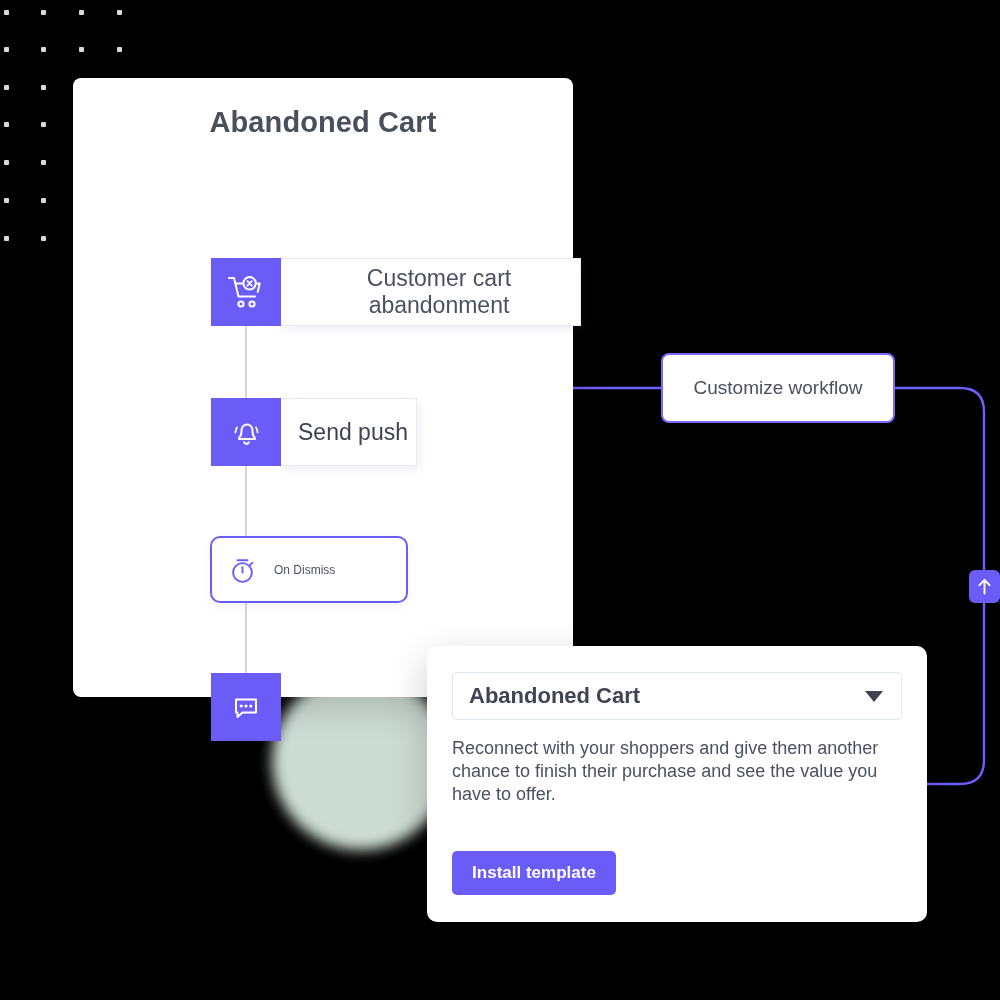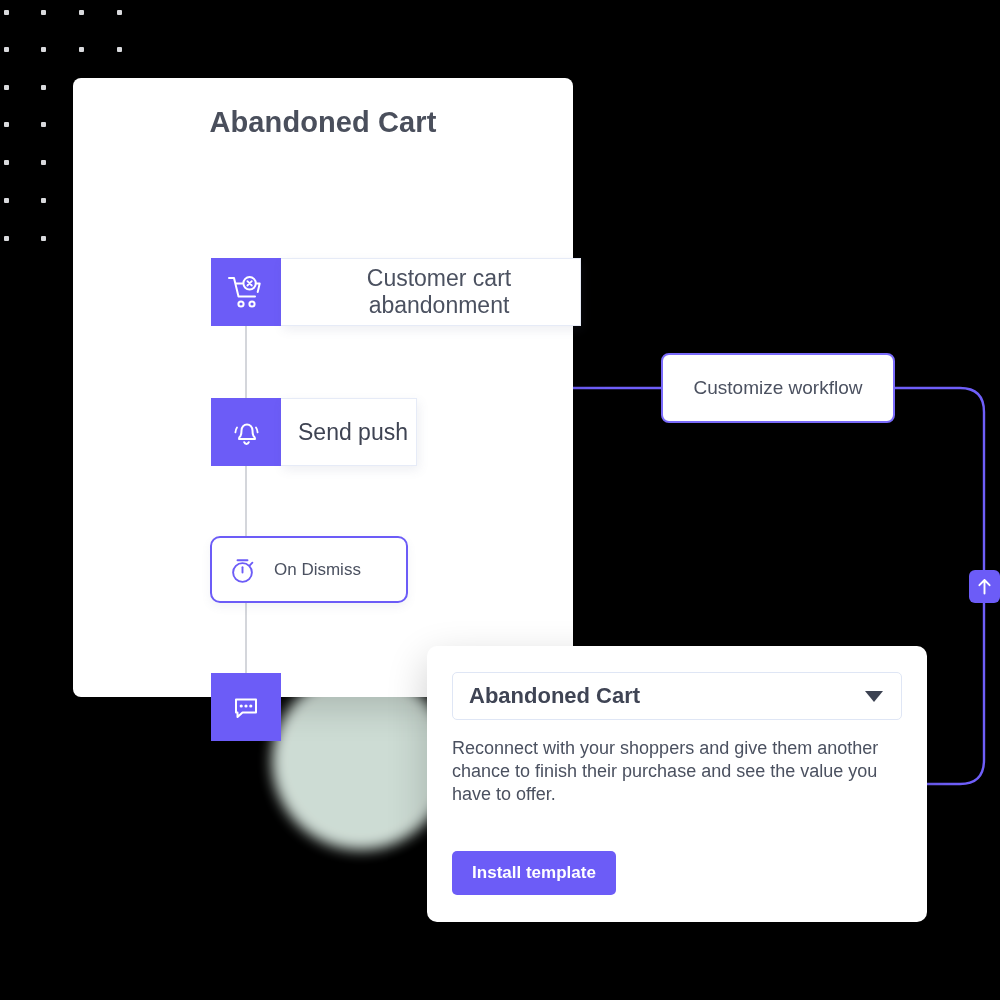--- a/index.html
+++ b/index.html
@@ -156,21 +156,21 @@
     box-shadow: 0 4px 10px rgba(90,100,140,.08);
   }
   .node-dismiss .dismiss-icon {
     width: 62px;
     display: flex;
     align-items: center;
     justify-content: center;
     flex: 0 0 auto;
   }
   .node-dismiss .dismiss-label {
-    font-size: 17px;
+    font-size: 12px;
     color: #4b5160;
     text-align: center;
   }
 
   
   .customize-box {
     position: absolute;
     left: 661px;
     top: 353px;
     width: 234px;

